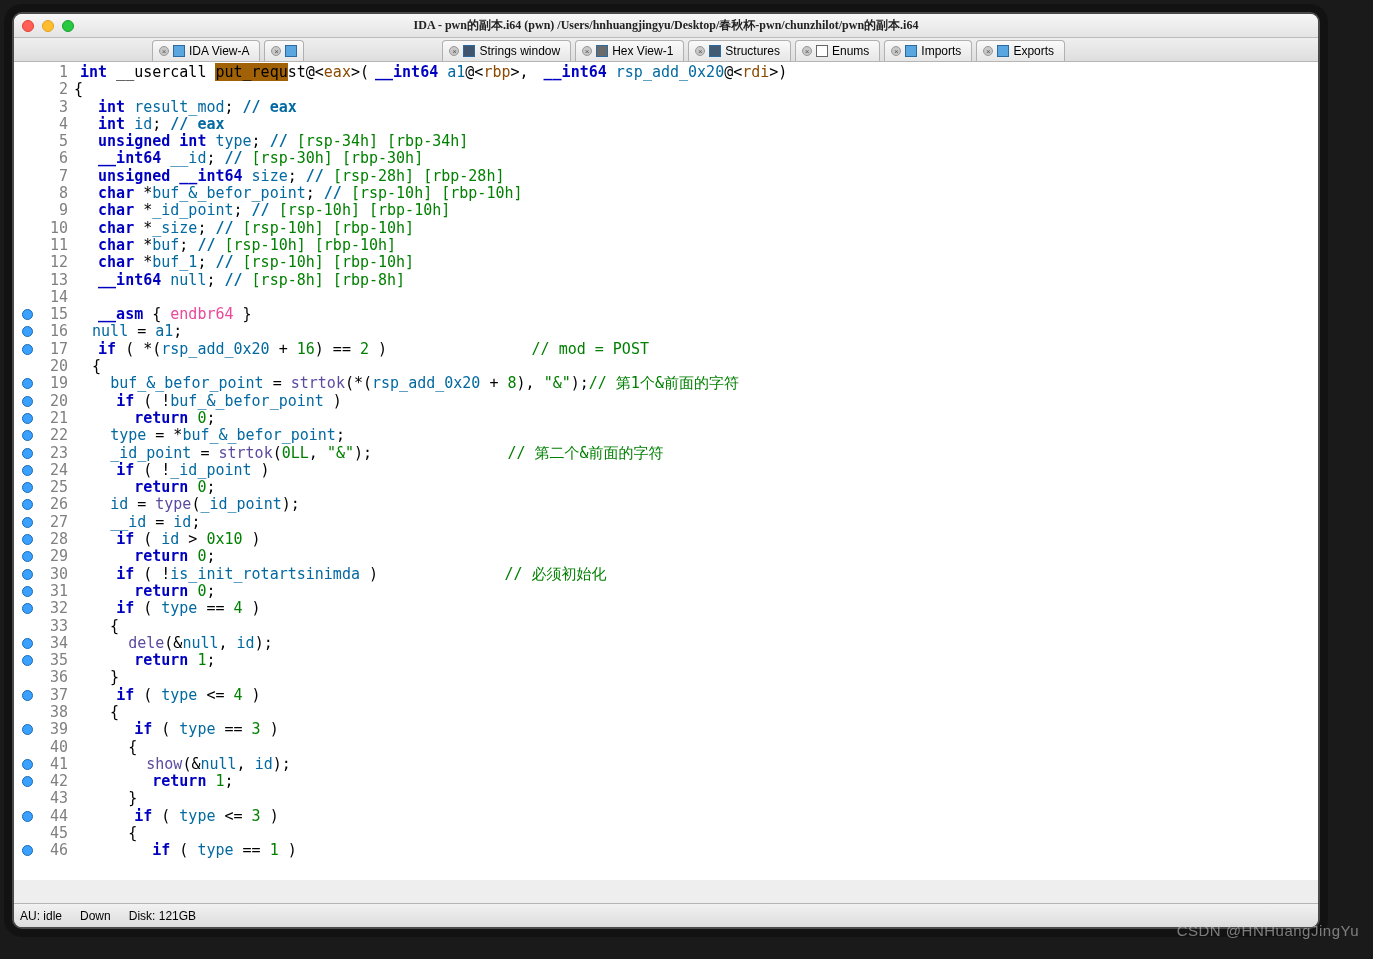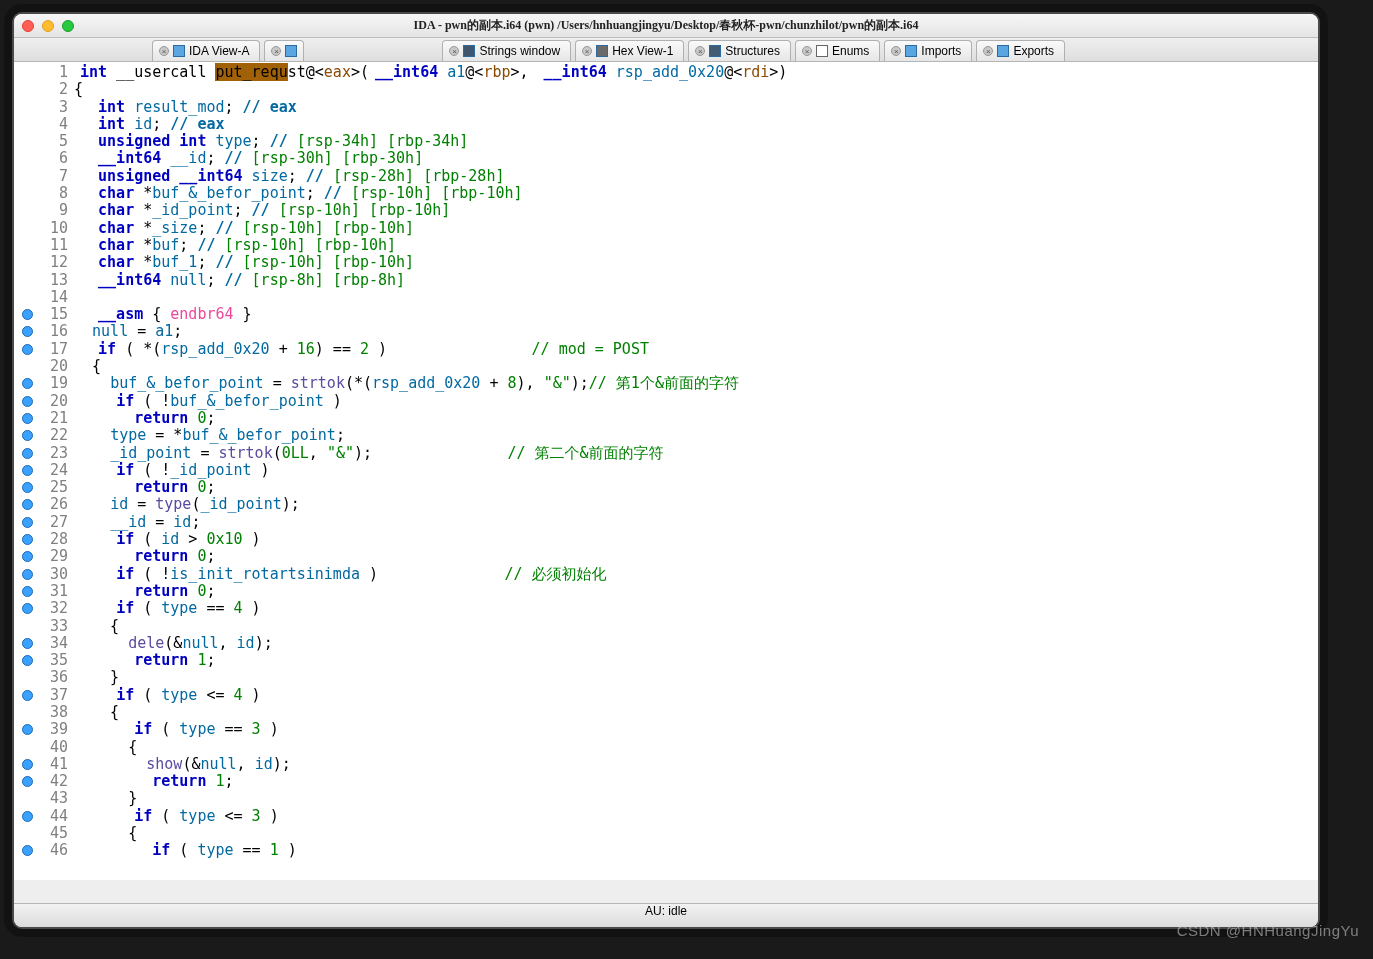--- a/index.html
+++ b/index.html
@@ -31,21 +31,21 @@
   .id   { color:#0369a1;}                           
   .num  { color:#008000;}                           
   .cm   { color:#0369a1;font-weight:bold;}                           
   .fn   { color:#5b4a9f;}
   .hl   { background:#a16207;}
   .brown{ color:#8b4a00;}
   .navy { color:#ec4899;}
   .reg  { color:#008000;}
   .str  { color:#008000;}
   .statusstrip{ position:absolute; bottom:24px; left:0; right:0; height:23px; background:#eeeeb8; border-top:1px solid #b5b5b5; font-size:12px; display:flex; align-items:center; padding:0 14px; color:#000;}
-  .bottom { position:absolute; bottom:0; left:0; right:0; height:24px; background:linear-gradient(#f2f2f2,#dcdcdc); border-top:1px solid #b5b5b5; font-size:12px; display:flex; align-items:center; padding:0 6px; color:#000; gap:30px;flex-direction:column;}
+  .bottom { position:absolute; bottom:0; left:0; right:0; height:24px; background:linear-gradient(#f2f2f2,#dcdcdc); border-top:1px solid #b5b5b5; font-size:12px; display:flex; align-items:center; padding:0 6px; color:#000; gap:18px;}
   .watermark { position:absolute; right:14px; bottom:20px; font-size:15px; color:rgba(210,210,210,.55); letter-spacing:.5px; font-family:Arial;}
 </style>
 </head>
 <body>
 
 <div class="frame">
 
   <div class="titlebar">
     <div class="traffic">
       <div class="tl red"></div>

